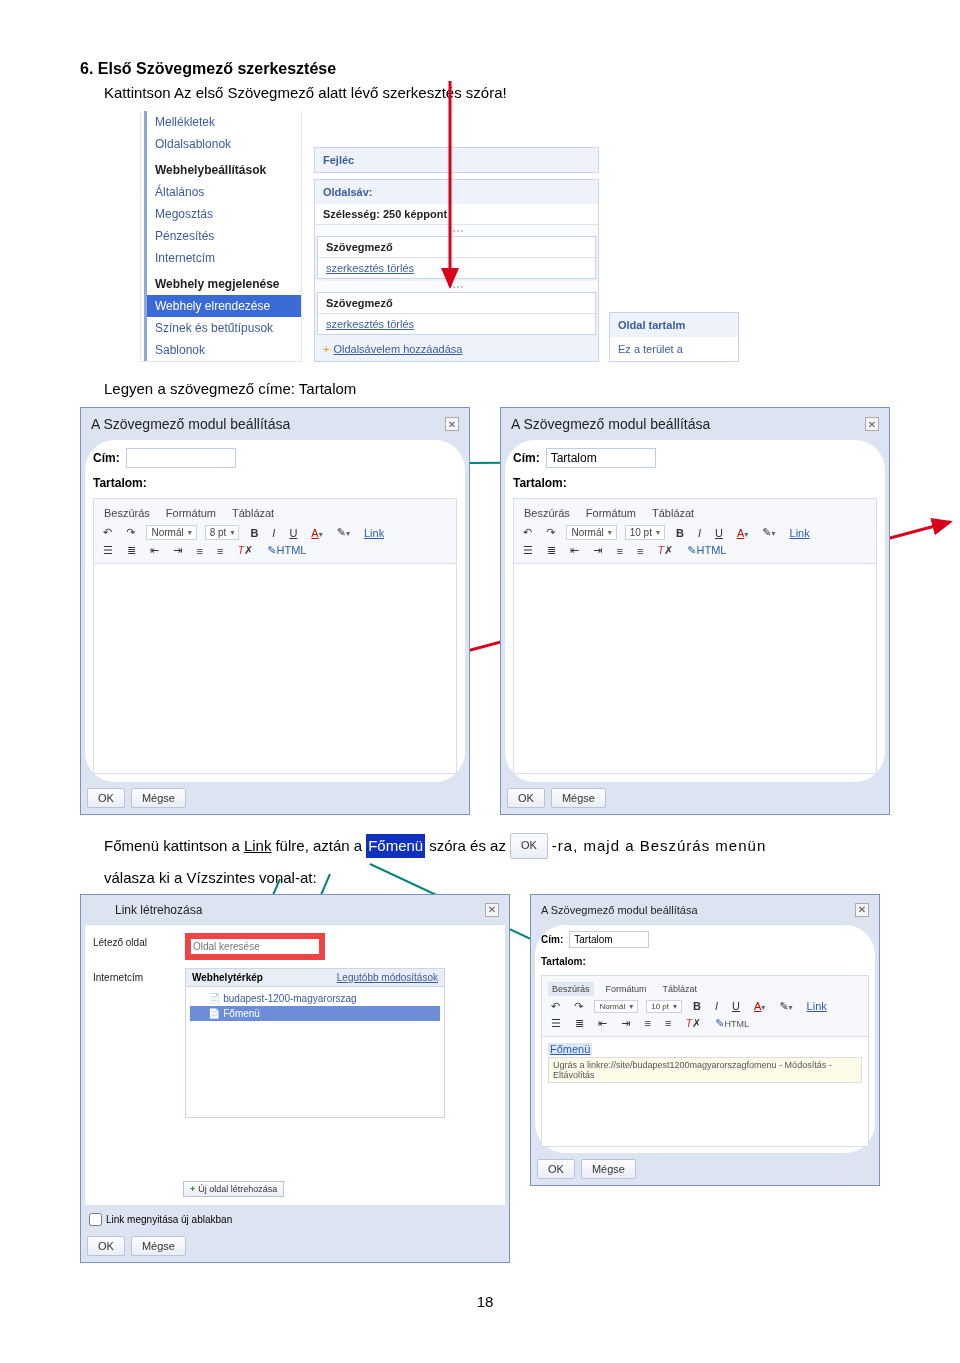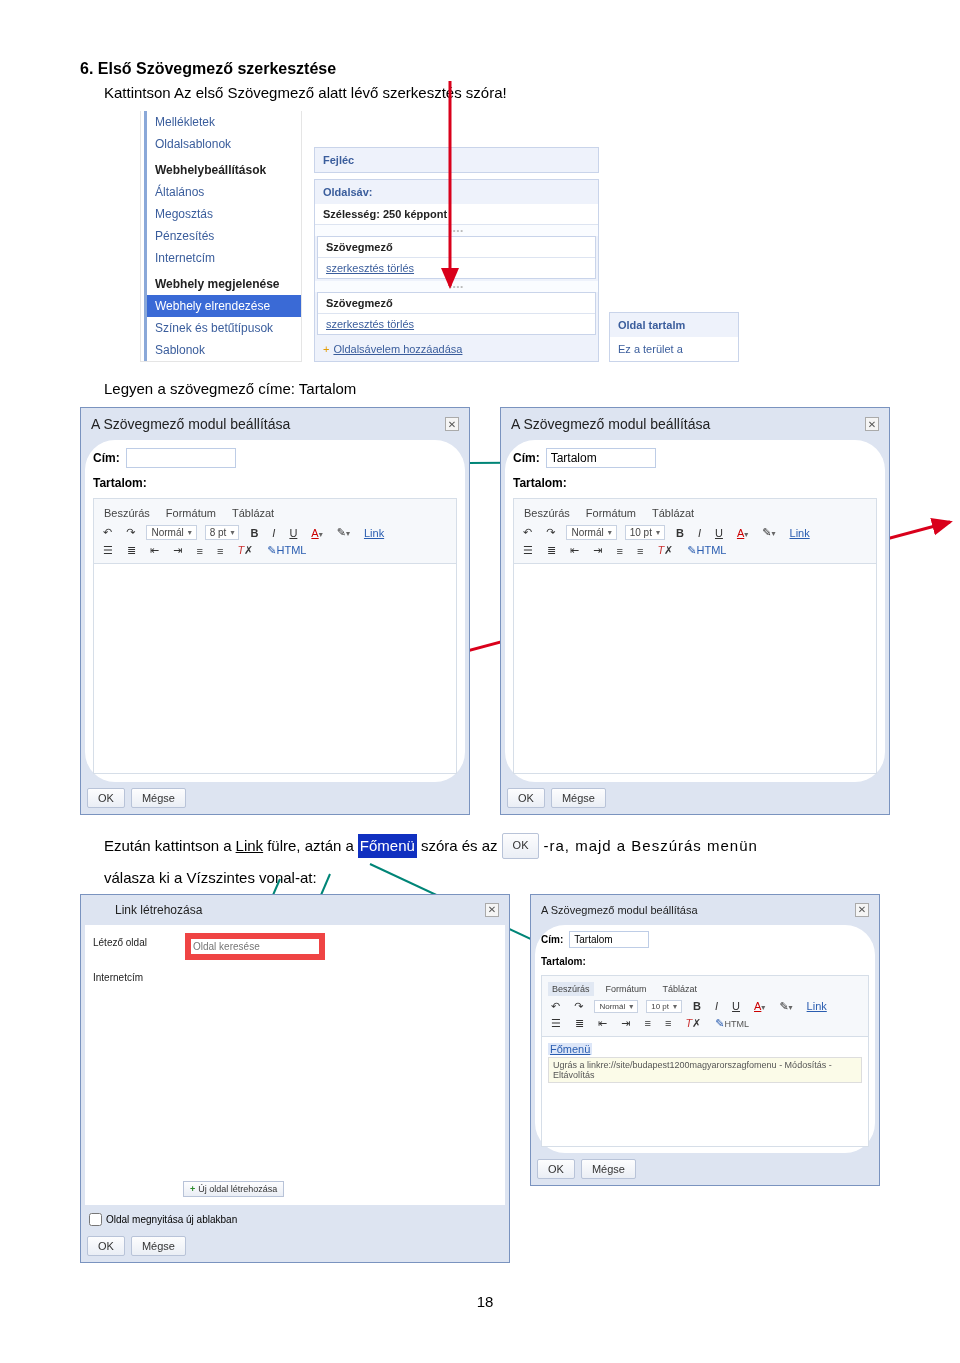--- a/index.html
+++ b/index.html
@@ -272,21 +272,21 @@
         <div class="editor-area"></div>
       </div>
       <div class="dialog-foot">
         <span class="btn">OK</span>
         <span class="btn">Mégse</span>
       </div>
     </div>
   </div>
 
   <div class="flow-para">
-    <span>Ezután kattintson a</span>
+    <span>Főmenü kattintson a</span>
     <span class="underline-word">Link</span>
     <span>fülre, aztán a</span>
     <span class="hl">Főmenü</span>
     <span>szóra és az</span>
     <span class="btn ok-inline">OK</span>
     <span style="letter-spacing:1px;">-ra,  majd  a  Beszúrás  menün</span>
   </div>
   <div style="font-size:15px; margin-left:24px;">válasza ki a Vízszintes vonal-at:</div>
 
   <div class="bottom-row" style="position:relative;">
@@ -308,29 +308,41 @@
       </div>
       <div class="ld-body">
         <div class="ld-row">
           <div class="ld-lbl">Létező oldal</div>
           <div class="ld-main">
             <input class="ld-input" placeholder="Oldal keresése" style="">
           </div>
         </div>
         <div class="ld-row">
           <div class="ld-lbl">Internetcím</div>
+          <div class="ld-main">
+            <div class="tree-box">
+              <div class="tree-head">
+                <b>Webhelytérkép</b>
+                <span class="ld-link">Legutóbb módosítások</span>
+              </div>
+              <div class="tree-body">
+                <div class="tree-item">📄 <span>budapest-1200-magyarorszag</span></div>
+                <div class="tree-item sel">📄 <span>Főmenü</span></div>
+              </div>
+            </div>
+          </div>
         </div>
         <span class="ld-add">
             <span class="pl">+</span>
             <span>Új oldal létrehozása</span>
           </span>
       </div>
       <div class="chk-row">
         <input type="checkbox" style="">
-        <span>Oldal megnyitása új ablakban</span>
+        <span>Link megnyitása új ablakban</span>
       </div>
       <div class="dialog-foot">
         <span class="btn">OK</span>
         <span class="btn">Mégse</span>
       </div>
     </div>
 
     <div class="dialog small">
       <div class="dialog-title" style="font-size:11px;">
         <span>A Szövegmező modul beállítása</span>

